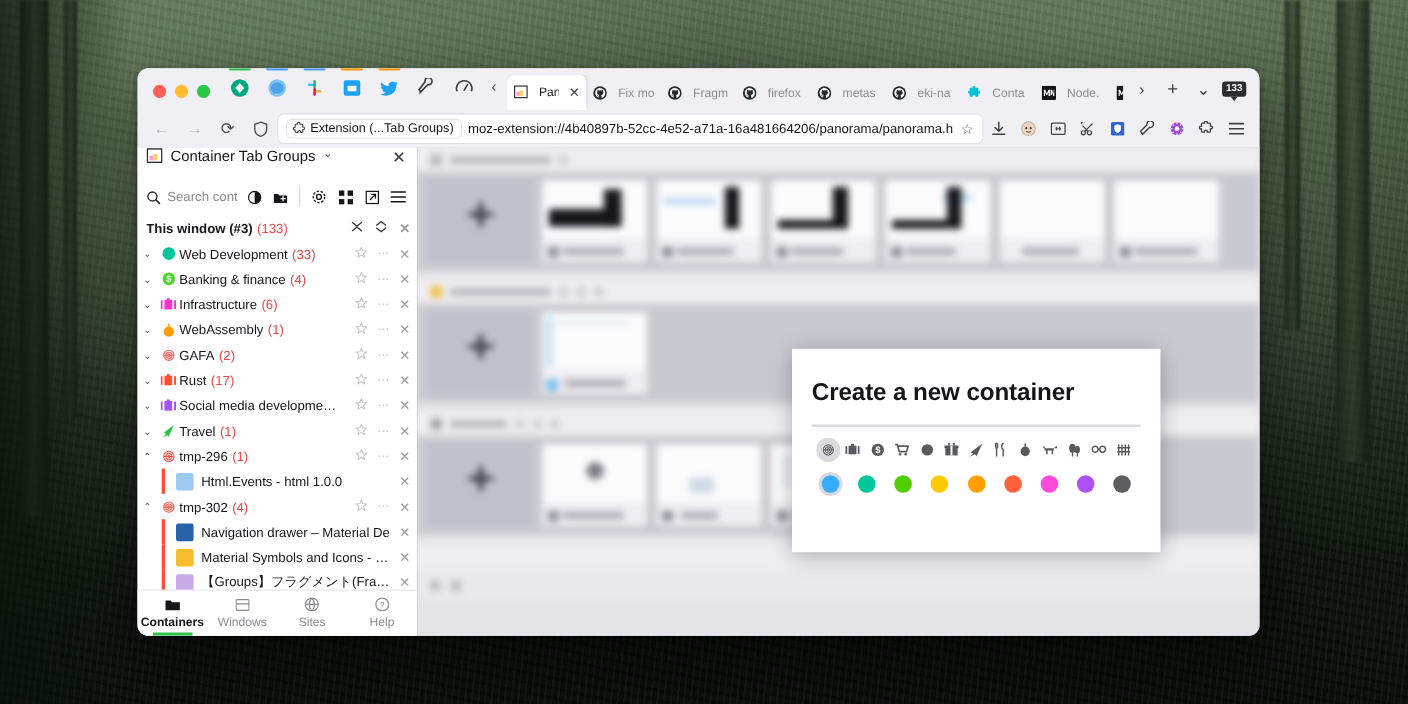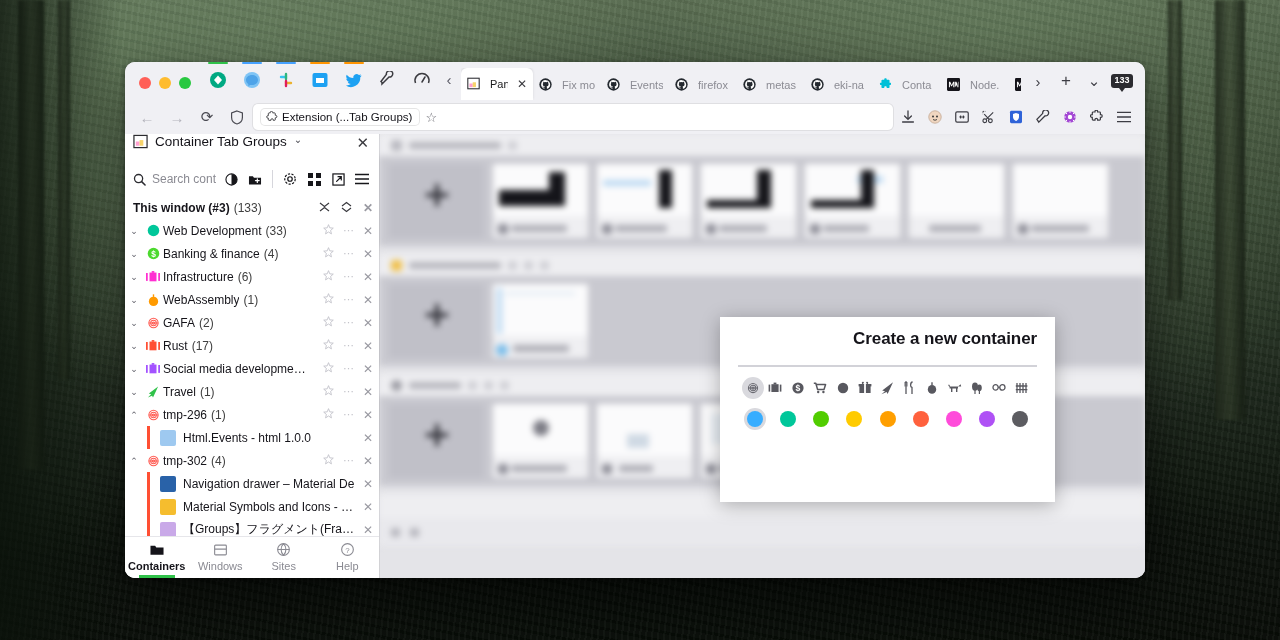--- a/index.html
+++ b/index.html
@@ -118,21 +118,21 @@
   }
   #searchinput::placeholder{ color:#8a8a92; }
   .srowicon{ width:18px; display:flex; align-items:center; justify-content:center; color:#16161a; font-size:13px;}
   .sep{ width:1px; height:18px; background:#d6d6dc; margin:0 2px;}
 
   #treearea{ flex:1; overflow:hidden; padding-top:2px;}
   .row{ display:flex; align-items:center; height:23px; font-size:12px; color:#15141a; padding-right:6px; position:relative;}
   .twisty{ width:18px; flex:0 0 18px; text-align:center; color:#5c5c66; font-size:9px; }
   .cicon{ width:20px; flex:0 0 20px; display:flex; align-items:center; justify-content:center;}
   .rowlabel{ white-space:nowrap; overflow:hidden; text-overflow:ellipsis; }
-  .rowcount{ color:#404040; margin-left:4px; white-space:nowrap;}
+  .rowcount{ color:#ef4444; margin-left:4px; white-space:nowrap;}
   .rowacts{ margin-left:auto; display:flex; align-items:center; gap:9px; color:#c3c3ca; font-size:11px; padding-left:6px;}
   .rowacts .x{ color:#9a9aa2; font-size:12px;}
   .winrow{ font-weight:700; font-size:12px; padding-left:8px;}
   .winrow .rowcount{ font-weight:400;}
   .winrow .rowacts{ gap:11px; font-size:11px; color:#3b3b40;}
 
   .tabrow{ padding-left:0; }
   .tabrow .bar{ width:3px; height:23px; background:#ff4f33; flex:0 0 3px; margin-left:22px;}
   .tabrow .fav{ width:16px; height:16px; flex:0 0 16px; margin:0 7px 0 10px; border-radius:2px;}
   .tabrow .rowlabel{ color:#15141a;}
@@ -166,21 +166,21 @@
   .blackblock{ position:absolute; background:#15151a; }
   .bluebar{ position:absolute; background:#bcd9f2;}
   .greyball{ position:absolute; width:16px;height:16px;border-radius:50%;background:#7d7d86;}
 
   
   #dialog{
     position:absolute; left:595px; top:255px; width:335px; height:185px;
     background:#fff; z-index:20; box-shadow:0 3px 18px rgba(0,0,0,.28);
     padding:0 18px;
   }
-  #dlgtitle{ font-size:17px; font-weight:700; color:#15141a; padding-top:12px; letter-spacing:-.1px;text-align:right;}
+  #dlgtitle{ font-size:22px; font-weight:700; color:#15141a; padding-top:27px; letter-spacing:-.1px;}
   #dlgdivider{ height:1px; background:#d2d2d8; margin-top:16px;}
   #nameinput{
     width:100%; border:none; outline:none; font-size:12.5px; color:#15141a; padding:9px 0 9px 2px;
     font-family:"Liberation Sans", sans-serif;
   }
   #nameinput::placeholder{ color:#6d6d75;}
   #nameunderline{ height:1px; background:#d2d2d8;}
   #iconrow{ display:flex; align-items:center; justify-content:space-between; padding:10px 4px 0 4px;}
   .iconbtn{ width:22px;height:22px; display:flex;align-items:center;justify-content:center; border-radius:50%; color:#58585f;}
   .iconbtn.sel{ background:#d9d9de;}
@@ -279,21 +279,21 @@
               <circle cx="8" cy="8" r="7.6" fill="#24292f"></circle>
               <path d="M8 2.6c-3 0-5.4 2.4-5.4 5.4 0 2.4 1.5 4.4 3.7 5.1.3 0 .4-.1.4-.3v-1c-1.5.3-1.8-.7-1.8-.7-.3-.6-.6-.8-.6-.8-.5-.3 0-.3 0-.3.6 0 .9.6.9.6.5.9 1.3.6 1.6.5 0-.4.2-.6.4-.8-1.2-.1-2.5-.6-2.5-2.7 0-.6.2-1.1.6-1.4-.1-.2-.3-.8.1-1.6 0 0 .5-.2 1.5.6a5 5 0 0 1 2.7 0c1-.8 1.5-.6 1.5-.6.4.8.2 1.4.1 1.6.4.3.6.8.6 1.4 0 2.1-1.3 2.6-2.5 2.7.2.2.4.5.4 1.1v1.6c0 .2.1.3.4.3 2.2-.7 3.7-2.7 3.7-5.1 0-3-2.4-5.4-5.4-5.4z" fill="#fff"></path>
             </svg></span>
           <span class="tlabel">Fix mo</span>
         </div>
         <div class="tab">
           <span class="tabicon"><svg width="13" height="13" viewBox="0 0 16 16">
               <circle cx="8" cy="8" r="7.6" fill="#24292f"></circle>
               <path d="M8 2.6c-3 0-5.4 2.4-5.4 5.4 0 2.4 1.5 4.4 3.7 5.1.3 0 .4-.1.4-.3v-1c-1.5.3-1.8-.7-1.8-.7-.3-.6-.6-.8-.6-.8-.5-.3 0-.3 0-.3.6 0 .9.6.9.6.5.9 1.3.6 1.6.5 0-.4.2-.6.4-.8-1.2-.1-2.5-.6-2.5-2.7 0-.6.2-1.1.6-1.4-.1-.2-.3-.8.1-1.6 0 0 .5-.2 1.5.6a5 5 0 0 1 2.7 0c1-.8 1.5-.6 1.5-.6.4.8.2 1.4.1 1.6.4.3.6.8.6 1.4 0 2.1-1.3 2.6-2.5 2.7.2.2.4.5.4 1.1v1.6c0 .2.1.3.4.3 2.2-.7 3.7-2.7 3.7-5.1 0-3-2.4-5.4-5.4-5.4z" fill="#fff"></path>
             </svg></span>
-          <span class="tlabel">Events</span>
+          <span class="tlabel">Fragm</span>
         </div>
         <div class="tab">
           <span class="tabicon"><svg width="13" height="13" viewBox="0 0 16 16">
               <circle cx="8" cy="8" r="7.6" fill="#24292f"></circle>
               <path d="M8 2.6c-3 0-5.4 2.4-5.4 5.4 0 2.4 1.5 4.4 3.7 5.1.3 0 .4-.1.4-.3v-1c-1.5.3-1.8-.7-1.8-.7-.3-.6-.6-.8-.6-.8-.5-.3 0-.3 0-.3.6 0 .9.6.9.6.5.9 1.3.6 1.6.5 0-.4.2-.6.4-.8-1.2-.1-2.5-.6-2.5-2.7 0-.6.2-1.1.6-1.4-.1-.2-.3-.8.1-1.6 0 0 .5-.2 1.5.6a5 5 0 0 1 2.7 0c1-.8 1.5-.6 1.5-.6.4.8.2 1.4.1 1.6.4.3.6.8.6 1.4 0 2.1-1.3 2.6-2.5 2.7.2.2.4.5.4 1.1v1.6c0 .2.1.3.4.3 2.2-.7 3.7-2.7 3.7-5.1 0-3-2.4-5.4-5.4-5.4z" fill="#fff"></path>
             </svg></span>
           <span class="tlabel">firefox</span>
         </div>
         <div class="tab">
           <span class="tabicon"><svg width="13" height="13" viewBox="0 0 16 16">
@@ -351,20 +351,21 @@
           <path d="M7 1 L12.4 3 V7.6 C12.4 10.7 10.1 13.1 7 14 C3.9 13.1 1.6 10.7 1.6 7.6 V3 Z" fill="none" stroke="#4a4a52" stroke-width="1.2"></path>
         </svg>
     </div>
     <div id="urlbar">
       <div class="extchip">
         <svg width="12" height="12" viewBox="0 0 14 14">
             <path d="M5 1.6c0-.9.7-1.3 1.4-1.3s1.4.4 1.4 1.3v.6h2.1c.6 0 .9.4.9.9v2h.6c.9 0 1.3.7 1.3 1.4s-.4 1.4-1.3 1.4h-.6v2.1c0 .5-.3.9-.9.9H8.5v-.6c0-.9-.7-1.3-1.4-1.3s-1.4.4-1.4 1.3v.6H3.6c-.5 0-.9-.4-.9-.9V8.3h-.6C1.2 8.3.8 7.6.8 6.9s.4-1.4 1.3-1.4h.6V3.1c0-.5.4-.9.9-.9H5Z" fill="none" stroke="#3b3b40" stroke-width="1.1"></path>
           </svg>
         <span>Extension (...Tab Groups)</span>
       </div>
+      <div id="urltext">moz-extension://4b40897b-52cc-4e52-a71a-16a481664206/panorama/panorama.h</div>
       <div class="starbtn">☆</div>
     </div>
     <div class="toolbaricons" id="toolbar-icons">
         <div class="tbi">
           <svg width="14" height="14" viewBox="0 0 14 14">
             <path d="M7 1 v8 M3.6 6 L7 9.4 L10.4 6 M1.6 12 H12.4" fill="none" stroke="#3d3d44" stroke-width="1.3" stroke-linecap="round"></path>
           </svg>
         </div>
         <div class="tbi">
           <svg width="14" height="14" viewBox="0 0 14 14">

